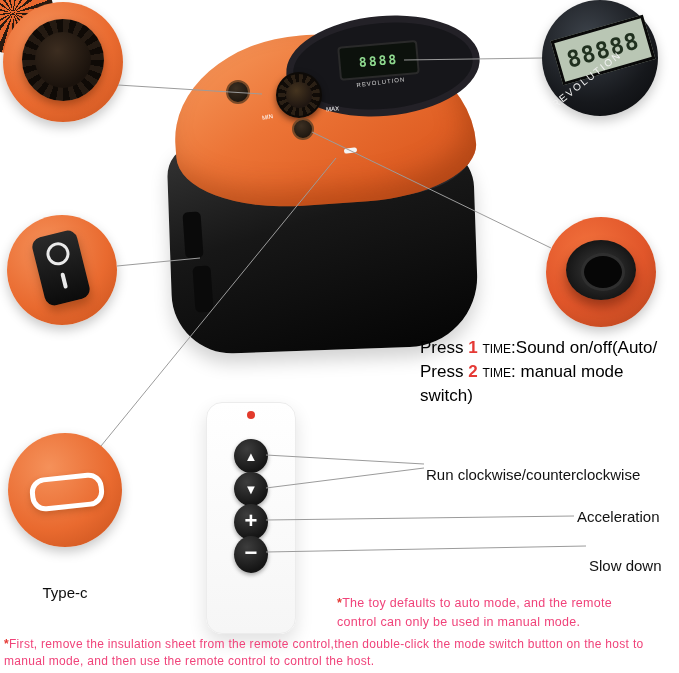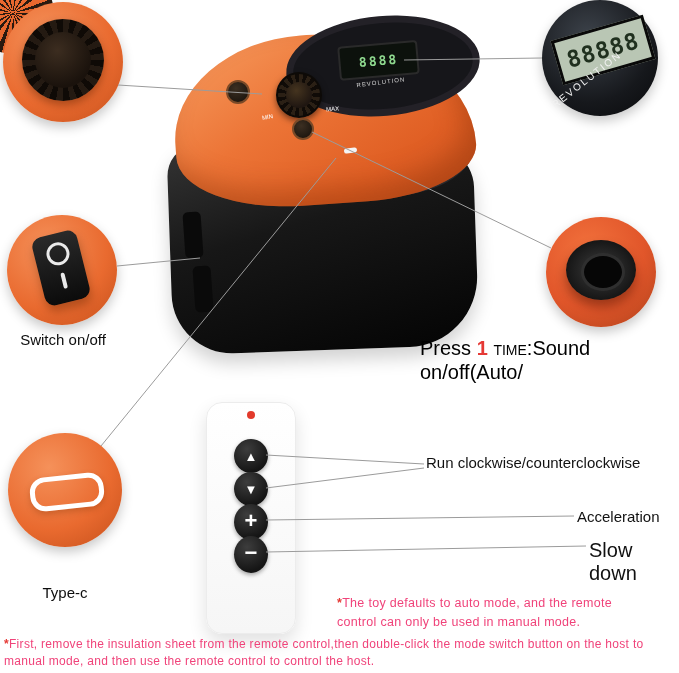--- a/index.html
+++ b/index.html
@@ -87,41 +87,41 @@
     border:2px solid #7a4a28;z-index:5;}
   .btn-a{left:58px;top:66px;width:20px;height:20px;}
   .btn-b{left:124px;top:104px;width:18px;height:18px;}
   .dev-min,.dev-max{position:absolute;font-size:6px;color:#fff;z-index:5;}
   .dev-min{left:94px;top:100px;transform:rotate(-10deg);}
   .dev-max{left:158px;top:92px;transform:rotate(-4deg);}
   .dev-usb{position:absolute;left:176px;top:134px;width:13px;height:5px;background:#f4f4f4;
     border-radius:3px;transform:rotate(-8deg);z-index:5;}
 
   
-  .press-block{position:absolute;left:420px;top:336px;width:259px;font-size:20px;line-height:24px;color:#000;z-index:7;}
+  .press-block{position:absolute;left:420px;top:336px;width:259px;font-size:17px;line-height:24px;color:#000;z-index:7;}
   .press-block .red{color:#e53935;font-weight:bold;}
   .press-block .sc{font-variant:small-caps;}
 
   
   .remote{position:absolute;left:206px;top:402px;width:88px;height:230px;
     background:linear-gradient(#ffffff,#f6f6f6);border:1px solid #ececec;border-radius:16px;
     box-shadow:0 8px 18px rgba(0,0,0,.12);z-index:4;}
   .remote-led{position:absolute;left:40px;top:8px;width:8px;height:8px;border-radius:50%;background:#e23a2b;}
   .rbtn{position:absolute;left:27px;width:34px;height:34px;border-radius:50%;
     background:radial-gradient(circle at 38% 30%, #3d3d3d, #151515 72%);
     color:#fff;display:flex;align-items:center;justify-content:center;
     box-shadow:0 2px 4px rgba(0,0,0,.35);}
   .rbtn-up{top:36px;font-size:13px;}
   .rbtn-down{top:69px;font-size:13px;}
   .rbtn-plus{top:101px;font-size:22px;font-weight:bold;padding-bottom:2px;}
   .rbtn-minus{top:133px;font-size:22px;font-weight:bold;padding-bottom:3px;}
 
-  .lbl-run{position:absolute;left:426px;top:454px;font-size:15px;z-index:7;}
+  .lbl-run{position:absolute;left:426px;top:466px;font-size:15px;z-index:7;}
   .lbl-acc{position:absolute;left:577px;top:508px;font-size:15px;z-index:7;}
-  .lbl-slow{position:absolute;left:589px;top:539px;font-size:20px;z-index:7;}
+  .lbl-slow{position:absolute;left:589px;top:557px;font-size:15px;z-index:7;}
 
   
   .note{color:#f0437a;letter-spacing:.3px;z-index:7;}
   .note .star{color:#e53935;font-weight:bold;}
   .note-remote{position:absolute;left:337px;top:594px;width:306px;font-size:12.5px;line-height:1.55;}
   .note-bottom{position:absolute;left:4px;top:636px;width:660px;font-size:12px;line-height:1.45;}
 </style>
 </head>
 <body>
 
@@ -175,33 +175,37 @@
     <span class="dev-max">MAX</span>
     <div class="dev-usb"></div>
   </div>
 
   <div class="circle orange co-switch">
     <div class="rocker">
       <div class="rocker-o"></div>
       <div class="rocker-i"></div>
     </div>
   </div>
-  <div class="lbl" style="left:0;top:331px;width:126px;">Switch on/off</div>
 
   <div class="circle co-mode">
     <div class="mode-outer">
       <div class="mode-inner"></div>
     </div>
   </div>
   <div class="press-block">
     <div class="press-line">
       <span>Press</span>
       <span class="red">1</span>
       <span class="sc">time:</span><span>Sound on/off(Auto/</span>
     </div>
+    <div class="press-line">
+      <span>Press</span>
+      <span class="red">2</span>
+      <span class="sc">time:</span><span> manual mode switch)</span>
+    </div>
   </div>
 
   <div class="circle orange co-typec">
     <div class="usbc"></div>
   </div>
   <div class="lbl" style="left:0;top:584px;width:130px;">Type-c</div>
 
   <div class="remote">
     <div class="remote-led"></div>
     <div class="rbtn rbtn-up">

